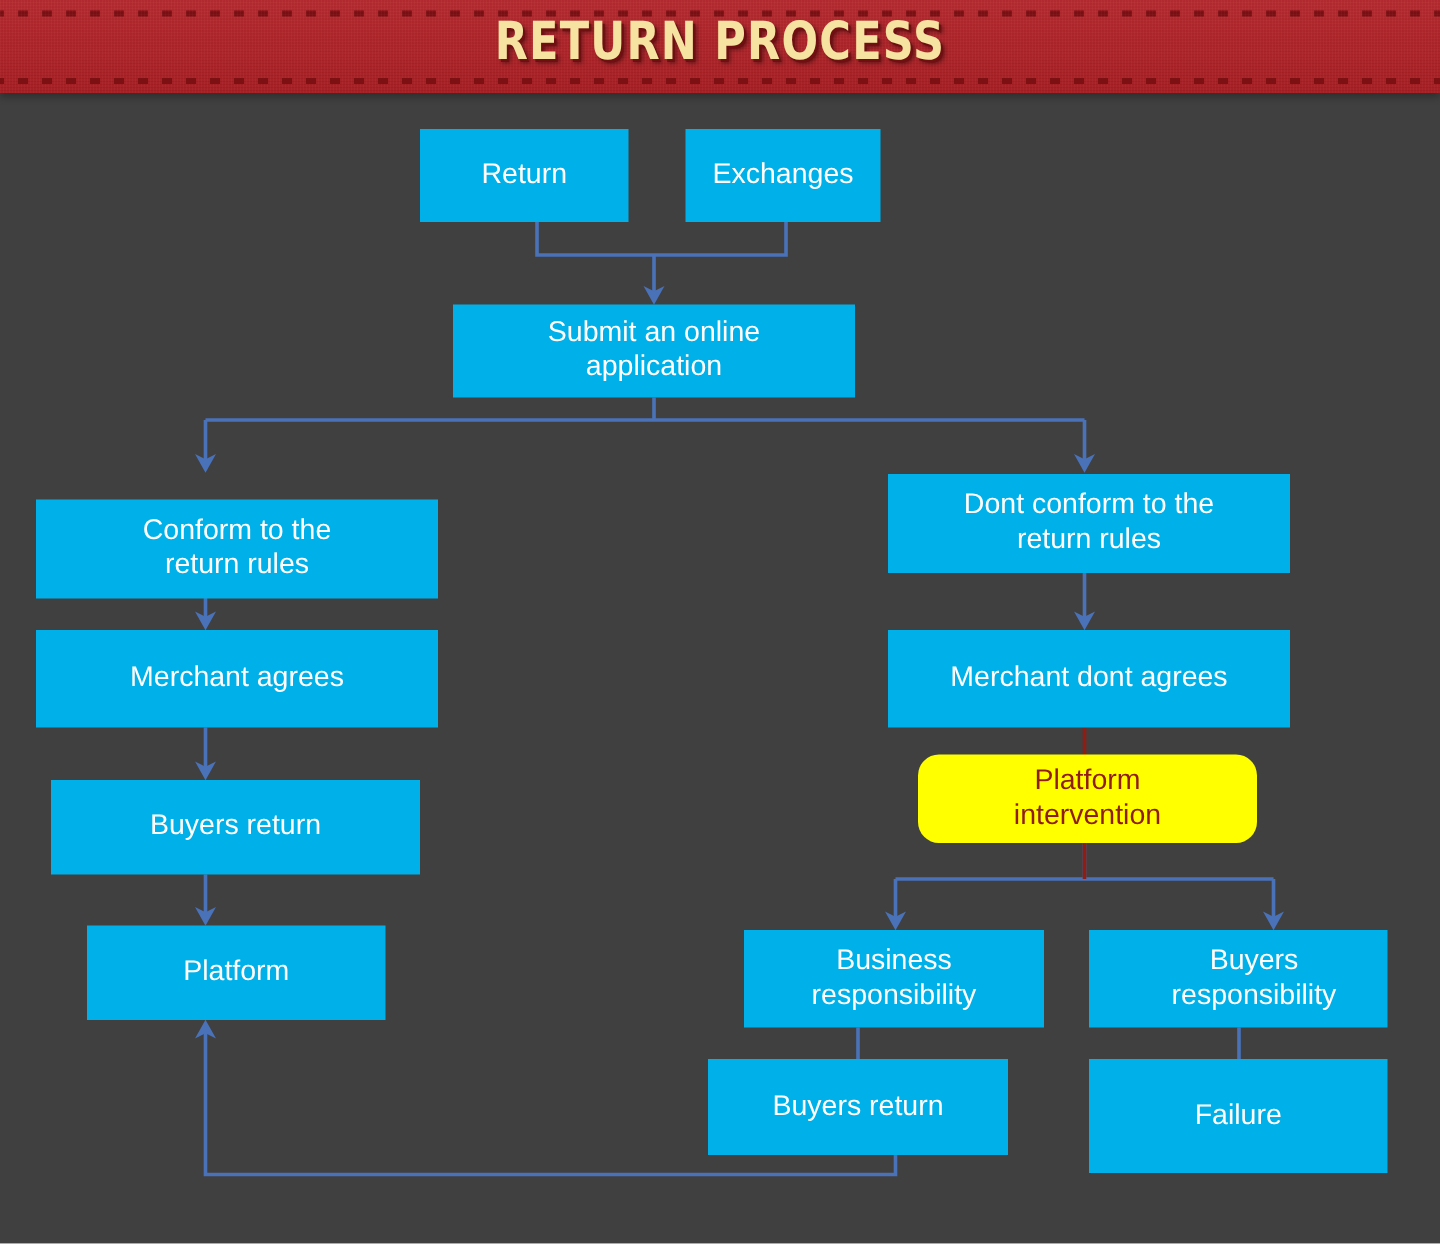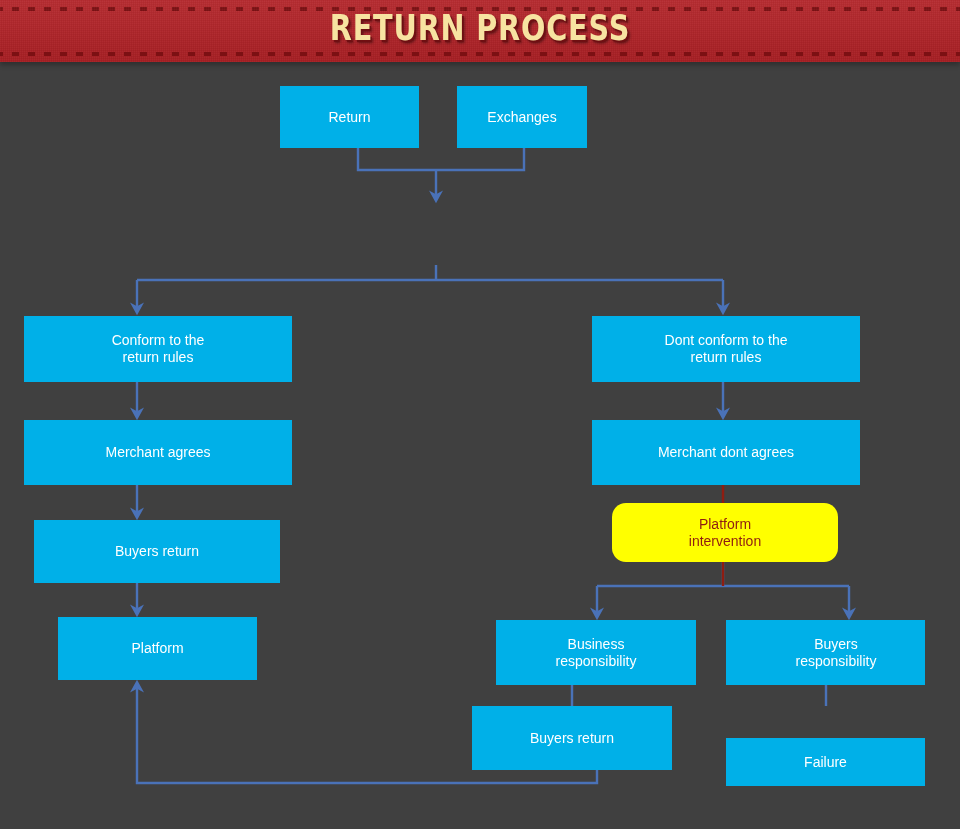--- a/index.html
+++ b/index.html
@@ -82,21 +82,21 @@
   
   .node {
     position: absolute;
     box-sizing: border-box;
     display: flex;
     align-items: center;
     justify-content: center;
     text-align: center;
     color: #ffffff;
     background: #00b0e8;
-    font-size: 14px;
+    font-size: 19px;
     line-height: 1.2;
     padding: 2px 6px;
     z-index: 3;
   }
   .node.highlight {
     background: #ffff00;
     color: #8f1d11;
     border-radius: 9px;
   }
   .node span { display: block; }
@@ -162,22 +162,28 @@
   </svg>
 
   <div class="node" style="left:280px; top:86px; width:139px; height:62px;">
     <span>Return</span>
   </div>
 
   <div class="node" style="left:457px; top:86px; width:130px; height:62px;">
     <span>Exchanges</span>
   </div>
 
-
-  <div class="node" style="left:24px; top:316px; width:268px; height:66px;">
+  <div class="node" style="left:302px; top:203px; width:268px; height:62px;">
+    <div>
+      <span>Submit an online</span>
+      <span>application</span>
+    </div>
+  </div>
+
+  <div class="node" style="left:24px; top:333px; width:268px; height:66px;">
     <div>
       <span>Conform to the</span>
       <span>return rules</span>
     </div>
   </div>
 
   <div class="node" style="left:24px; top:420px; width:268px; height:65px;">
     <span>Merchant agrees</span>
   </div>
 
@@ -218,17 +224,17 @@
     <span>Buyers return</span>
   </div>
 
   <div class="node" style="left:726px; top:620px; width:199px; height:65px;padding-left:27px;">
     <div>
       <span>Buyers</span>
       <span>responsibility</span>
     </div>
   </div>
 
-  <div class="node" style="left:726px; top:738px; width:199px; height:48px;">
+  <div class="node" style="left:726px; top:706px; width:199px; height:76px;">
     <span>Failure</span>
   </div>
 
 </div>
 
 </body></html>

